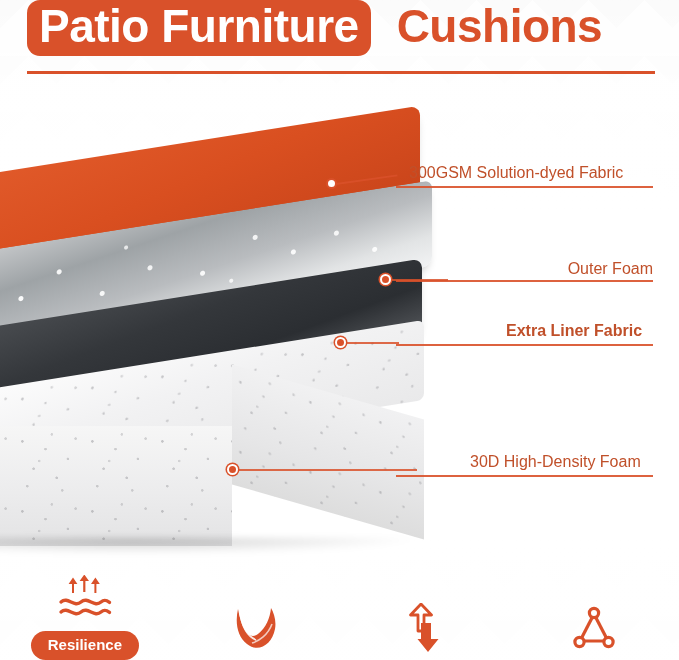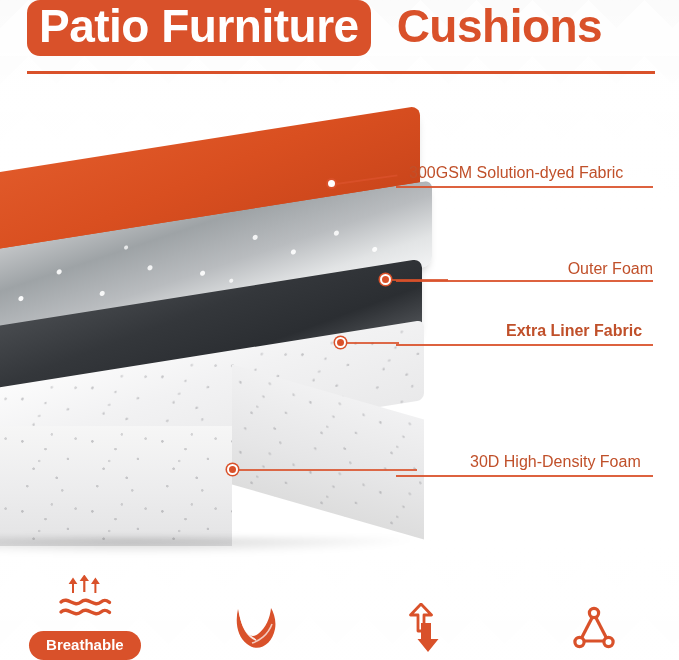--- a/index.html
+++ b/index.html
@@ -287,21 +287,21 @@
       <svg width="56" height="50" viewBox="0 0 56 50" fill="none">
         <g fill="#d9512a">
           <path d="M15 18 l0 -9 l-3.4 0 L16 2.5 L20.4 9 L17 9 l0 9 z"></path>
           <path d="M26.2 17 l0 -11 l-3.6 0 L27.3 -0.5 L32 6 L28.4 6 l0 11 z"></path>
           <path d="M37.4 18 l0 -9 l-3.4 0 L38.4 2.5 L42.8 9 L39.4 9 l0 9 z"></path>
         </g>
         <path d="M4 27 C11 21, 17 33, 24 27 C31 21, 37 33, 44 27 C47.5 24, 50 25.5, 52.5 27.4" stroke="#d9512a" stroke-width="3.4" fill="none" stroke-linecap="round"></path>
         <path d="M4 37 C11 31, 17 43, 24 37 C31 31, 37 43, 44 37 C47.5 34, 50 35.5, 52.5 37.4" stroke="#d9512a" stroke-width="3.4" fill="none" stroke-linecap="round"></path>
       </svg>
     </div>
-    <div class="feature-pill">Breathable</div>
+    <div class="feature-pill">Resilience</div>
   </div>
 
   <div class="feature">
     <div class="feature-icon">
       <svg width="54" height="50" viewBox="0 0 54 50" fill="none">
         <path d="M10 5 C7 18, 9 32, 19 40 C30 49, 44 41, 47 25 C48.5 17, 46 9, 43 4 C42 14, 38 24, 30 30 C22 36, 14 28, 10 5 Z" fill="#d9512a"></path>
         <path d="M12 9 C14 22, 19 32, 28 36" stroke="#ffffff" stroke-width="1.7" fill="none" opacity=".85"></path>
         <path d="M20 30 C27 29, 35 22, 39 12" stroke="#ffffff" stroke-width="1.7" fill="none" opacity=".8"></path>
         <path d="M24 39 C31 37, 40 31, 44 20" stroke="#ffffff" stroke-width="1.6" fill="none" opacity=".7"></path>
       </svg>

